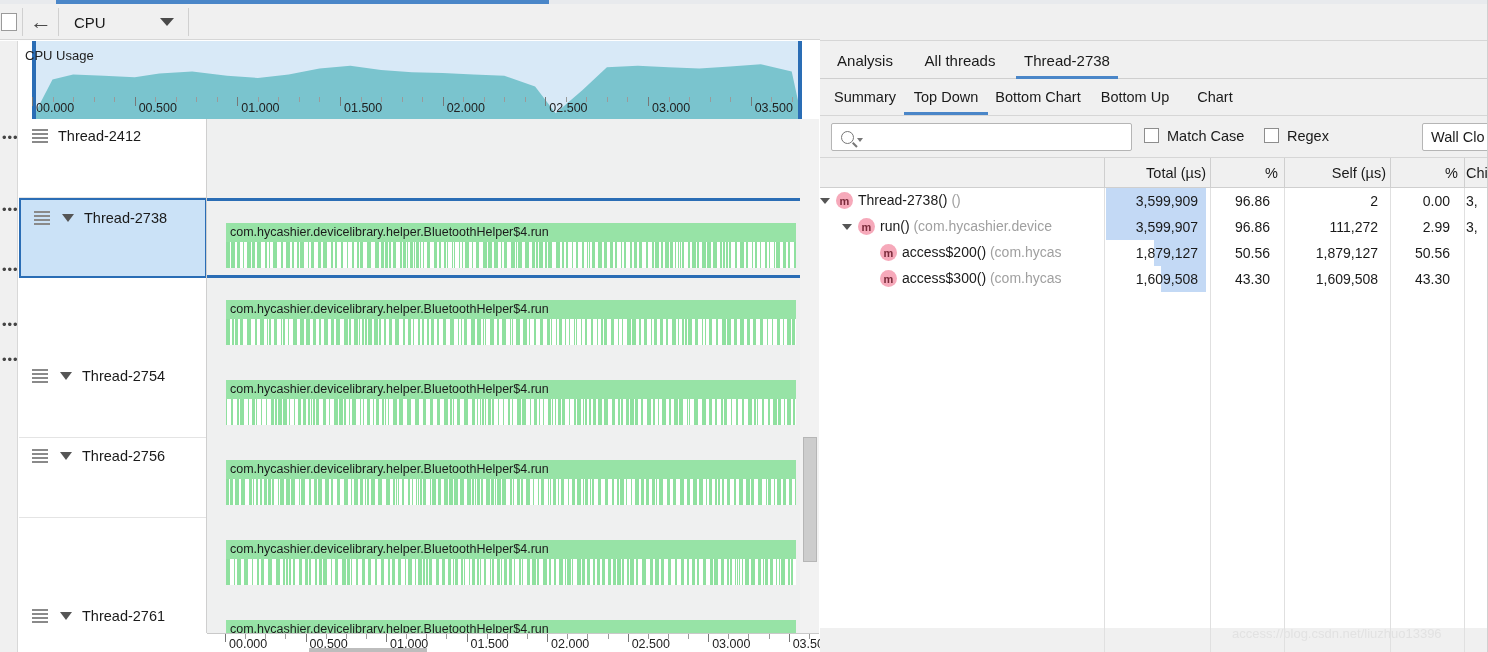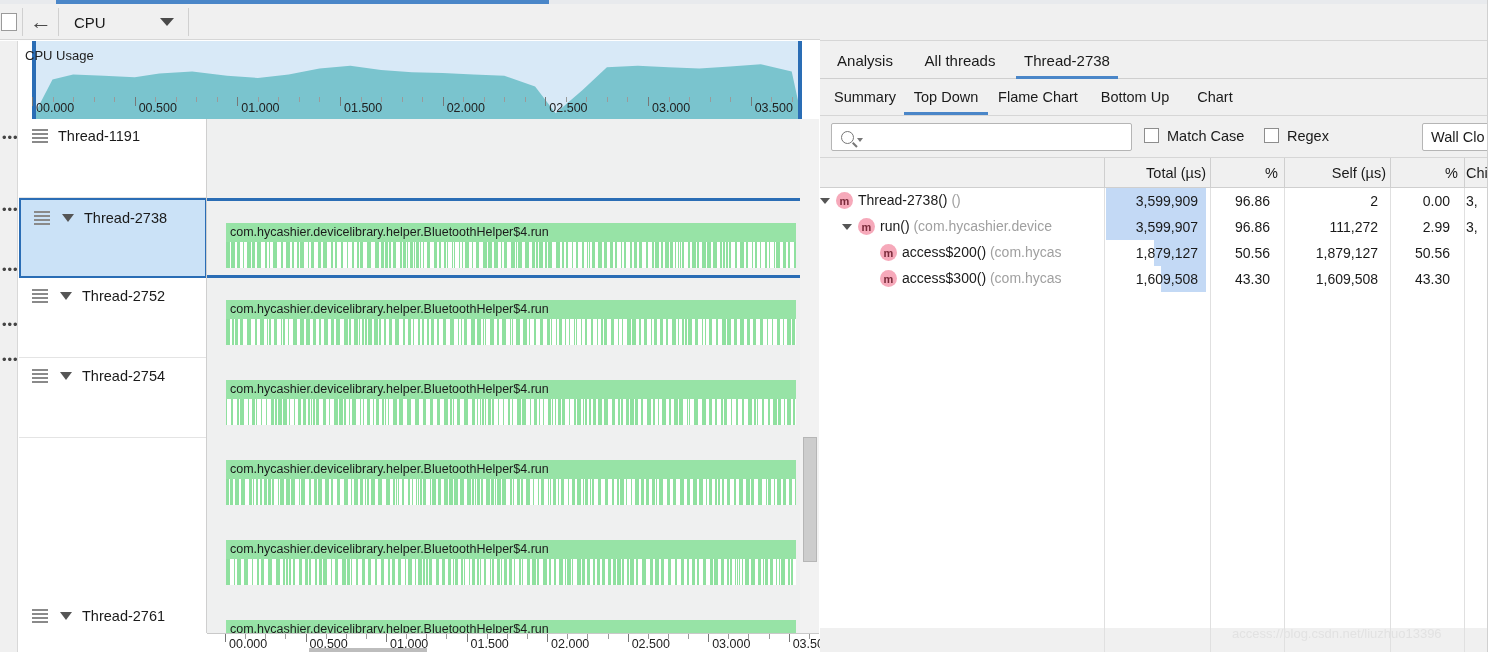--- a/index.html
+++ b/index.html
@@ -258,57 +258,57 @@
 
   <div class="threadlist" id="threadlist">
       <div class="th-row" style="top:-1px;height:80px">
         <div class="th-inner">
           <span class="grip">
             <i></i>
             <i></i>
             <i></i>
             <i></i>
           </span>
-          <span class="th-name">Thread-1191</span>
+          <span class="th-name">Thread-2412</span>
         </div>
       </div>
       <div class="th-row sel" style="top:79px;height:80px">
         <div class="th-inner">
           <span class="grip">
             <i></i>
             <i></i>
             <i></i>
             <i></i>
           </span>
           <span class="tri down"></span>
           <span class="th-name">Thread-2738</span>
         </div>
       </div>
-      <div class="th-row" style="top:159px;height:80px">
-        <div class="th-inner">
-          <span class="grip">
-            <i></i>
-            <i></i>
-            <i></i>
-            <i></i>
-          </span>
-          <span class="tri down"></span>
-          <span class="th-name">Thread-2752</span>
-        </div>
-      </div>
       <div class="th-row" style="top:239px;height:80px">
         <div class="th-inner">
           <span class="grip">
             <i></i>
             <i></i>
             <i></i>
             <i></i>
           </span>
           <span class="tri down"></span>
           <span class="th-name">Thread-2754</span>
+        </div>
+      </div>
+      <div class="th-row" style="top:319px;height:80px">
+        <div class="th-inner">
+          <span class="grip">
+            <i></i>
+            <i></i>
+            <i></i>
+            <i></i>
+          </span>
+          <span class="tri down"></span>
+          <span class="th-name">Thread-2756</span>
         </div>
       </div>
       <div class="th-row" style="top:479px;height:80px">
         <div class="th-inner">
           <span class="grip">
             <i></i>
             <i></i>
             <i></i>
             <i></i>
           </span>
@@ -980,21 +980,21 @@
   <div class="right">
 
     <div class="rp-tabs" id="rp-tabs">
         <div class="rp-tab" style="left:8px;width:74px;justify-content:center">Analysis</div>
         <div class="rp-tab" style="left:90px;width:100px;justify-content:center">All threads</div>
         <div class="rp-tab active" style="left:196px;width:102px;justify-content:center">Thread-2738</div>
       </div>
     <div class="sub-tabs" id="sub-tabs">
         <div class="sub-tab" style="left:7px;width:76px;justify-content:center">Summary</div>
         <div class="sub-tab active" style="left:84px;width:84px;justify-content:center">Top Down</div>
-        <div class="sub-tab" style="left:170px;width:96px;justify-content:center">Flame Chart</div>
+        <div class="sub-tab" style="left:170px;width:96px;justify-content:center">Bottom Chart</div>
         <div class="sub-tab" style="left:268px;width:94px;justify-content:center">Bottom Up</div>
         <div class="sub-tab" style="left:364px;width:62px;justify-content:center">Chart</div>
       </div>
 
     <div class="filterbar">
       <div class="search-box">
         <span class="search-ico"></span>
         <span class="search-caret"></span>
       </div>
       <div class="cbx" style="left:324px;"></div>

